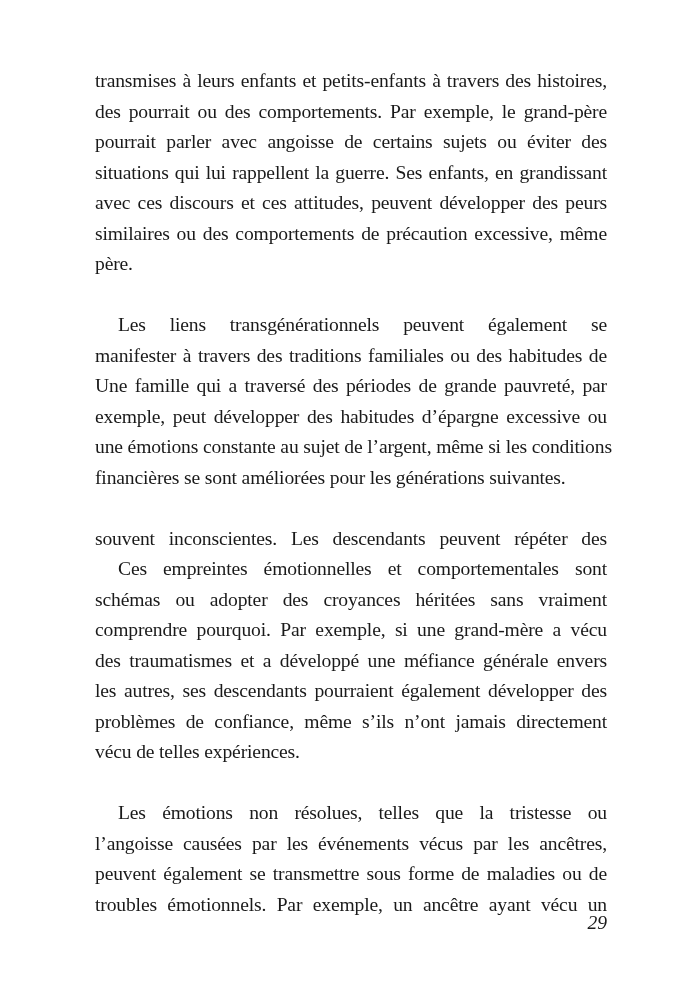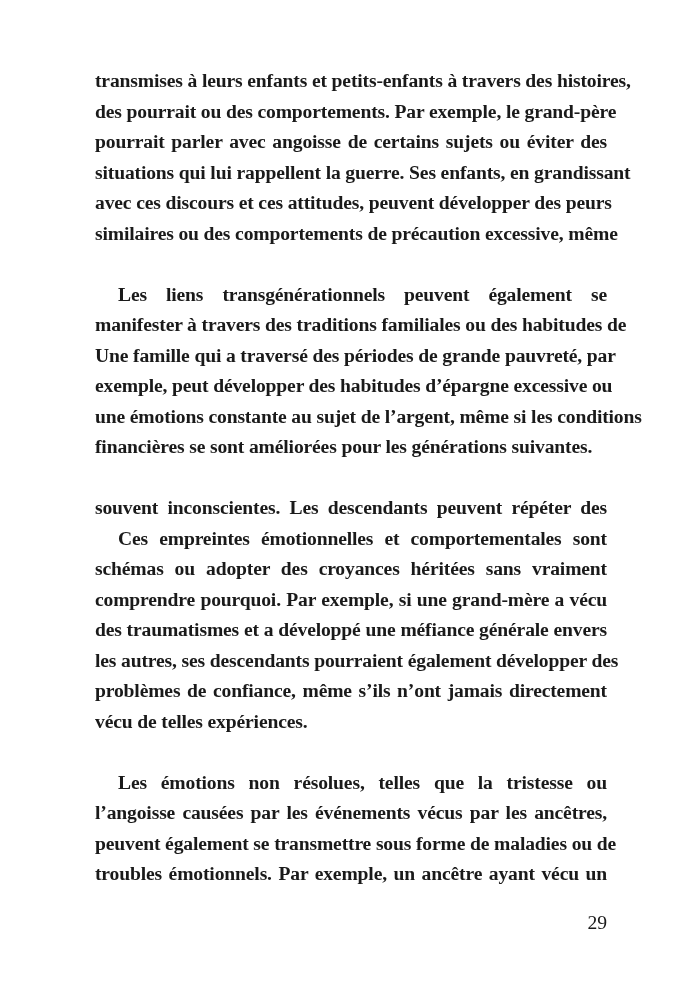--- a/index.html
+++ b/index.html
@@ -28,50 +28,51 @@
       text-align: justify;
       letter-spacing: -0.15px;
       word-spacing: 0px;
     }
     .line {
       display: block;
       text-align: justify;
       text-align-last: justify;
       white-space: nowrap;
       overflow: visible;
-      font-weight: bold;
     }
     .line.last {
       text-align-last: left;
     }
     .line.first-indent {
       padding-left: 23px;
     }
     .page-number {
       position: absolute;
       left: 560px;
       top: 908px;
       width: 47px;
       text-align: right;
       font-size: 19.6px;
       line-height: 30px;
+      font-style: italic;
     }
   </style>
 </head>
 <body>
 
 <div class="page">
 
   <div class="para">
     <span class="line">transmises à leurs enfants et petits-enfants à travers des histoires,</span>
     <span class="line">des pourrait ou des comportements. Par exemple, le grand-père</span>
     <span class="line">pourrait parler avec angoisse de certains sujets ou éviter des</span>
     <span class="line">situations qui lui rappellent la guerre. Ses enfants, en grandissant</span>
     <span class="line">avec ces discours et ces attitudes, peuvent développer des peurs</span>
     <span class="line">similaires ou des comportements de précaution excessive, même</span>
+    <span class="line last">père.</span>
   </div>
 
   <div class="para">
     <span class="line first-indent">Les liens transgénérationnels peuvent également se</span>
     <span class="line">manifester à travers des traditions familiales ou des habitudes de</span>
     <span class="line">Une famille qui a traversé des périodes de grande pauvreté, par</span>
     <span class="line">exemple, peut développer des habitudes d’épargne excessive ou</span>
     <span class="line">une émotions constante au sujet de l’argent, même si les conditions</span>
     <span class="line last">financières se sont améliorées pour les générations suivantes.</span>
   </div>

